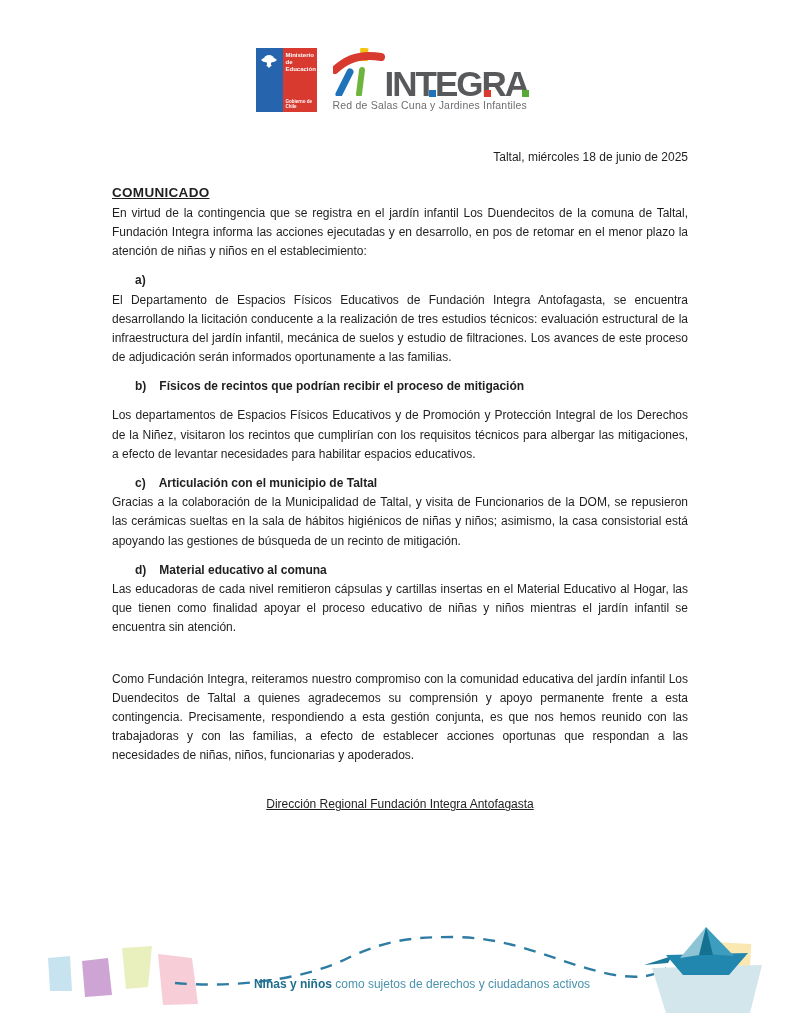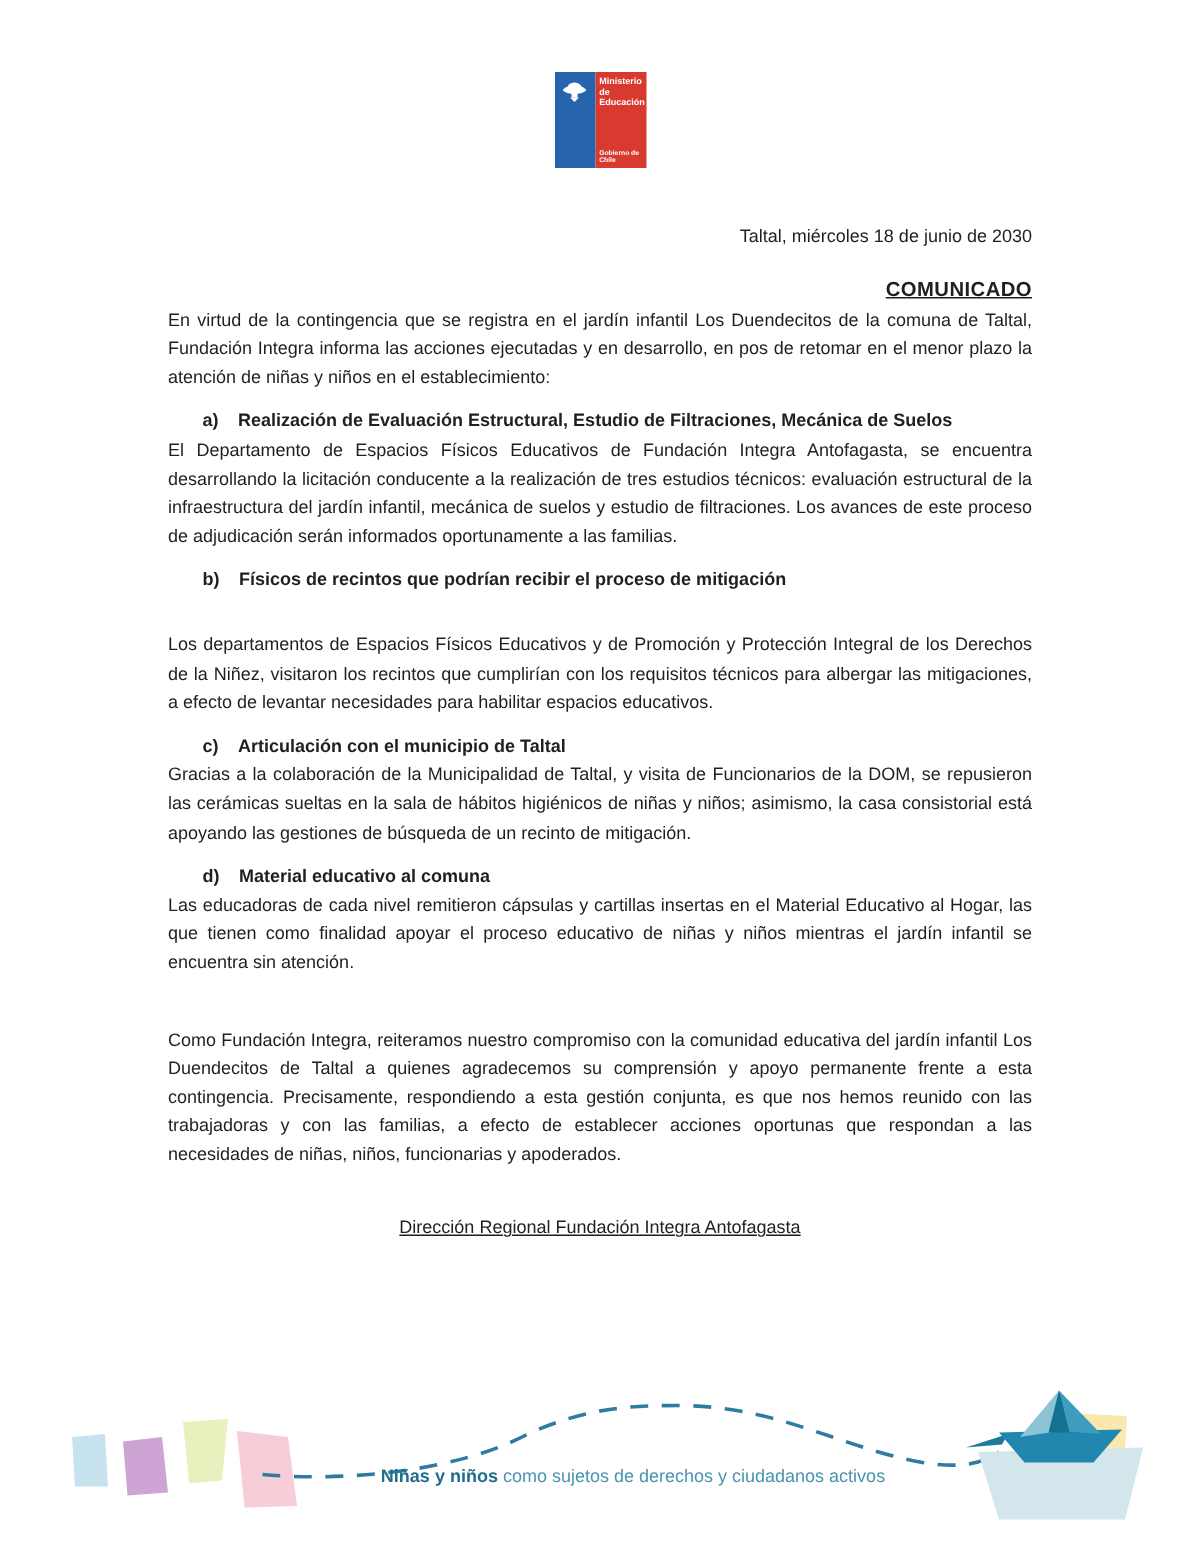--- a/index.html
+++ b/index.html
@@ -26,23 +26,23 @@
   .integra-word{position:relative;font-weight:bold;font-size:35px;line-height:0.9;letter-spacing:-2px;color:var(--integra-gray);transform:translateY(3px);}
   .sq{position:absolute;width:7px;height:7px;}
   .sq-blue{background:#2173b9;left:31%;bottom:2px;}
   .sq-red{background:#d93a30;left:69%;bottom:2px;}
   .sq-green{background:#58a935;left:96%;bottom:2px;}
   .integra-tagline{font-size:10.5px;color:var(--tagline-gray);letter-spacing:0.2px;margin-top:3px;white-space:nowrap;}
 
   
   .letter{padding:0 112px;font-size:12px;line-height:1.6;}
   .dateline{margin-top:30px;text-align:right;}
-  .title{margin-top:15px;text-align:right;font-weight:bold;font-size:13.5px;text-decoration:underline;letter-spacing:0.3px;}
+  .title{margin-top:15px;text-align:left;font-weight:bold;font-size:13.5px;text-decoration:underline;letter-spacing:0.3px;}
   .para{text-align:justify;}
-  .para-tight{margin-top:24px;text-align:justify;}
+  .para-tight{margin-top:10px;text-align:justify;}
   .sec-head{margin-top:10px;font-weight:bold;display:flex;padding-left:23px;}
   .sec-label{flex:0 0 auto;margin-right:13px;}
   .sec-body{text-align:justify;}
   .closing{margin-top:32px;text-align:justify;}
   .salutation{margin-top:38px;}
   .signature{margin-top:30px;text-align:center;font-weight:normal;text-decoration:underline;}
 
   
   .footer{position:absolute;left:0;bottom:0;width:684px;height:110px;}
   .footer svg{position:absolute;left:0;top:0;}
@@ -68,31 +68,47 @@
       </div>
       <div class="mineduc-red">
         <div class="ministry">
           <span>Ministerio de</span><br>
           <span>Educación</span>
         </div>
         <div class="gob">Gobierno de Chile</div>
       </div>
     </div>
 
+    <div class="integra">
+      <div class="integra-row">
+        <svg class="integra-figure" width="52" height="48" viewBox="0 0 52 48">
+          <rect x="27" y="0" width="8" height="13" fill="#f4c312" transform="rotate(4 31 6)"></rect>
+          <path d="M2 22 Q20 4 48 9" stroke="#d93a30" stroke-width="8" fill="none" stroke-linecap="round"></path>
+          <path d="M6 46 L17 24" stroke="#2173b9" stroke-width="7" fill="none" stroke-linecap="round"></path>
+          <path d="M26 46 L29 22" stroke="#6fb43c" stroke-width="6" fill="none" stroke-linecap="round"></path>
+        </svg>
+        <div class="integra-word">
+          <span>INTEGRA</span>
+          <span class="sq sq-blue"></span>
+          <span class="sq sq-red"></span>
+          <span class="sq sq-green"></span>
+        </div>
+      </div>
+      <div class="integra-tagline">Red de Salas Cuna y Jardines Infantiles</div>
+    </div>
   </div>
 
   <div class="letter">
-    <div class="dateline">Taltal, miércoles 18 de junio de 2030</div>
+    <div class="dateline">Taltal, miércoles 18 de junio de 2025</div>
     <div class="title">COMUNICADO</div>
 
     <p class="para">En virtud de la contingencia que se registra en el jardín infantil Los Duendecitos de la comuna de Taltal, Fundación Integra informa las acciones ejecutadas y en desarrollo, en pos de retomar en el menor plazo la atención de niñas y niños en el establecimiento:</p>
 
     <div class="sec-head">
       <span class="sec-label">a)</span>
-      <span>Realización de Evaluación Estructural, Estudio de Filtraciones, Mecánica de Suelos</span>
     </div>
     <p class="sec-body">El Departamento de Espacios Físicos Educativos de Fundación Integra Antofagasta, se encuentra desarrollando la licitación conducente a la realización de tres estudios técnicos: evaluación estructural de la infraestructura del jardín infantil, mecánica de suelos y estudio de filtraciones. Los avances de este proceso de adjudicación serán informados oportunamente a las familias.</p>
 
     <div class="sec-head">
       <span class="sec-label">b)</span>
       <span>Físicos de recintos que podrían recibir el proceso de mitigación</span>
     </div>
 
     <p class="para-tight">Los departamentos de Espacios Físicos Educativos y de Promoción y Protección Integral de los Derechos de la Niñez, visitaron los recintos que cumplirían con los requisitos técnicos para albergar las mitigaciones, a efecto de levantar necesidades para habilitar espacios educativos.</p>
 

